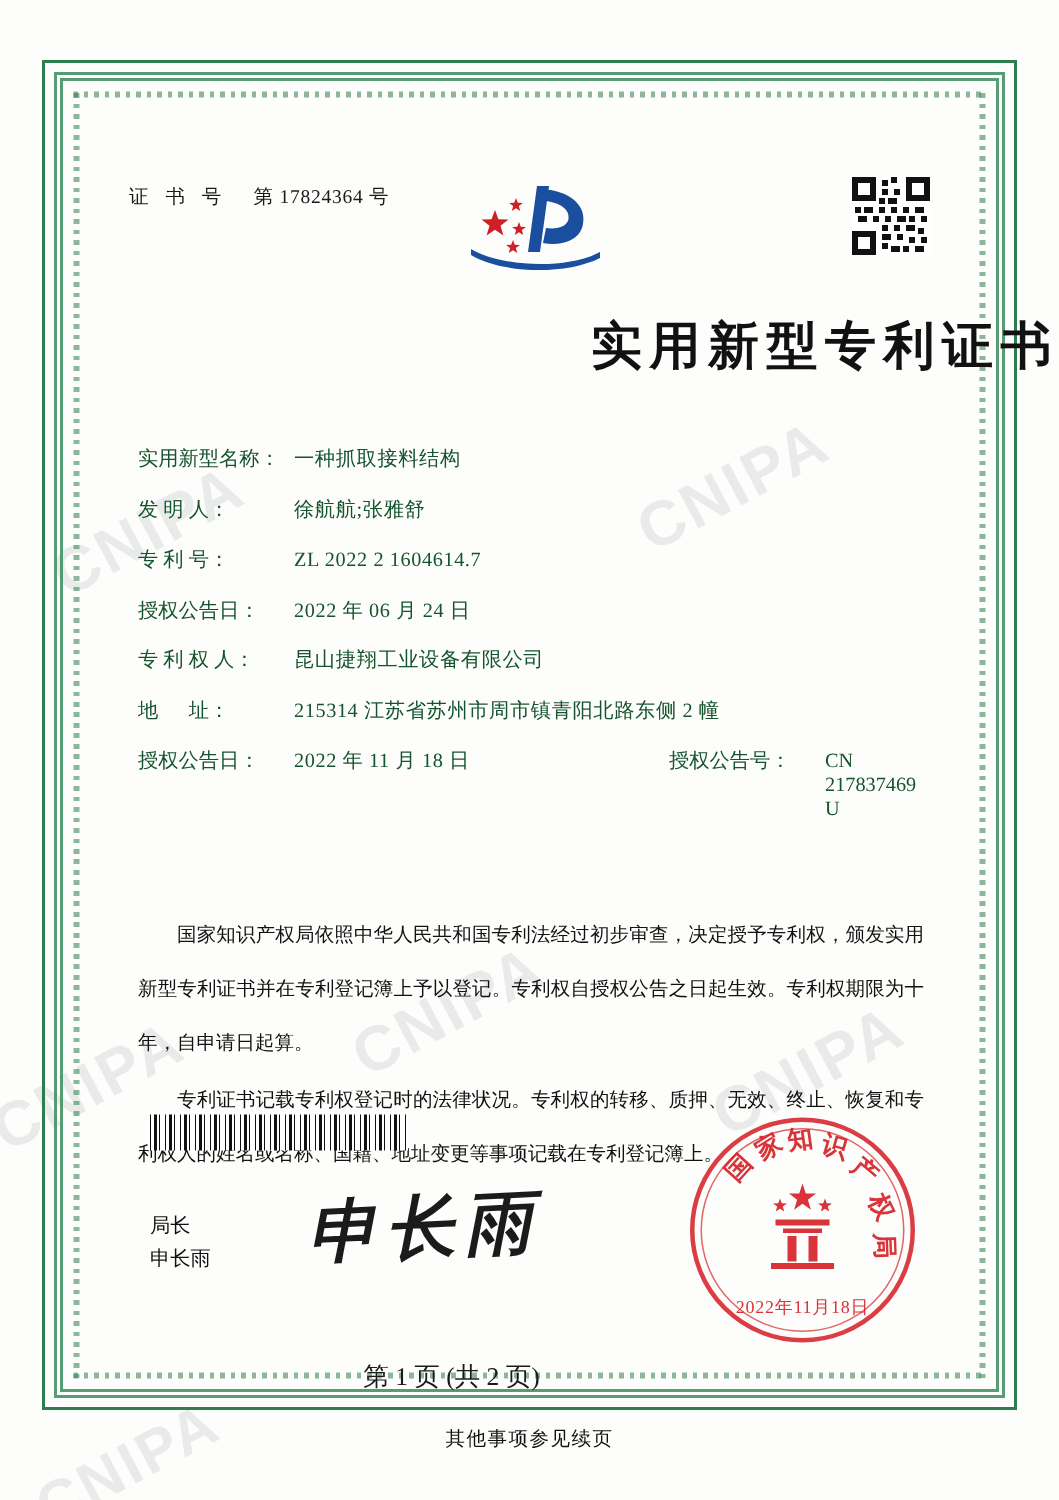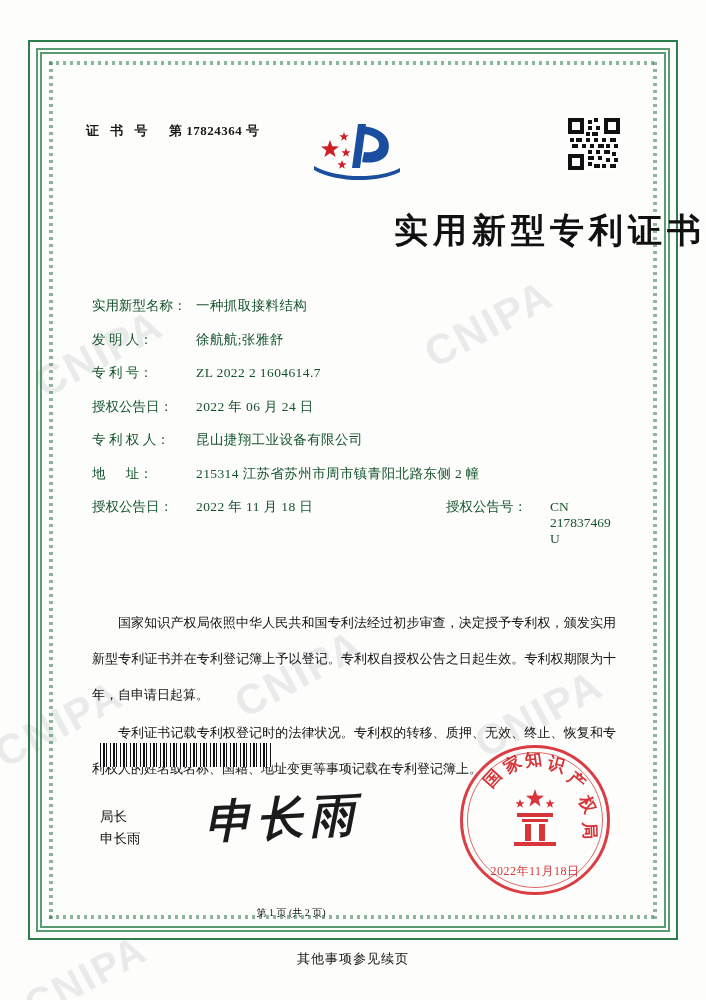--- a/index.html
+++ b/index.html
@@ -69,21 +69,20 @@
     background-repeat: no-repeat;
   }
 
   
   .cert-no {
     position: absolute;
     left: 86px; top: 122px;
     font-size: 13px;
     color: #1a1a1a;
     letter-spacing: .5px;
-    font-weight: bold;
   }
   .cert-no .lbl { letter-spacing: 4px; }
 
   .qr {
     position: absolute;
     right: 86px; top: 118px;
     width: 52px; height: 52px;
   }
   .qr svg { display: block; }
 
@@ -228,24 +227,24 @@
     text-align: center;
     color: #d5232a;
     font-size: 12px;
     letter-spacing: .5px;
     opacity: .92;
   }
 
   
   .page-num {
     position: absolute;
-    left: 2px; top: 906px;
+    left: 12px; top: 906px;
     width: 578px;
     text-align: center;
-    font-size: 10px;
+    font-size: 17px;
     color: #1a1a1a;
   }
   .outside-note {
     position: absolute;
     left: 0; top: 950px;
     width: 706px;
     text-align: center;
     font-size: 13px;
     letter-spacing: 1px;
     color: #111;

